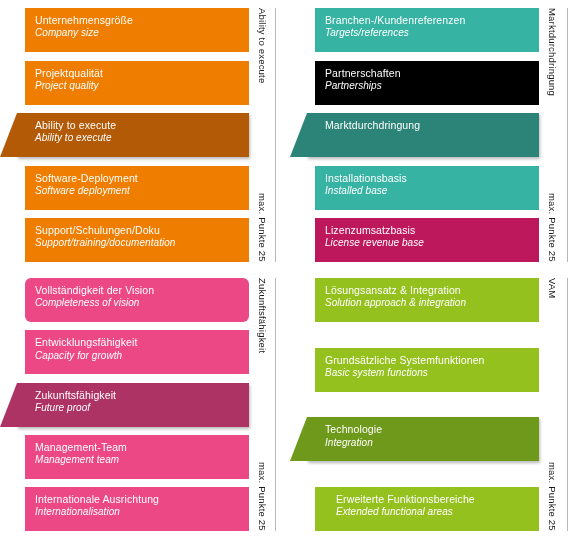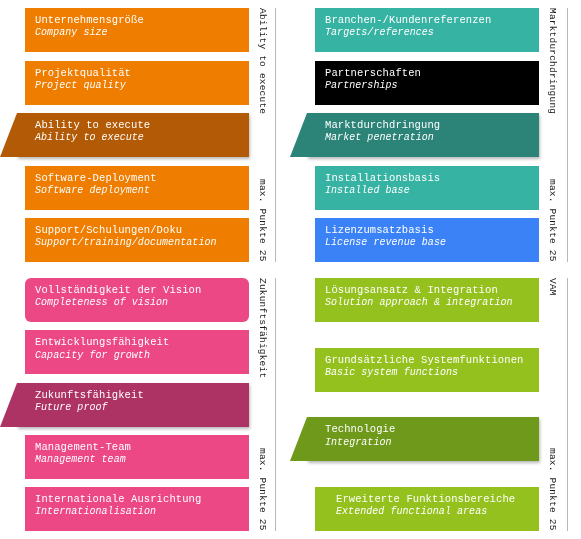--- a/index.html
+++ b/index.html
@@ -15,21 +15,20 @@
     overflow: hidden;
   }
 
   .matrix {
     position: relative;
     width: 581px;
     height: 539px;
     display: grid;
     grid-template-columns: 290px 291px;
     grid-template-rows: 270px 269px;
-    font-family: Liberation Mono, monospace;
   }
 
   .quadrant {
     position: relative;
     box-sizing: border-box;
     display: flex;
     flex-direction: row;
   }
 
   
@@ -171,28 +170,27 @@
         <span class="en">Targets/references</span>
       </div>
       <div class="bar" style="background: #000000;">
 
         <span class="de">Partnerschaften</span>
         <span class="en">Partnerships</span>
       </div>
       <div class="bar highlight" style="background: rgb(44, 132, 120);">
         <span class="tail" style="border-color: transparent transparent rgb(44, 132, 120);"></span>
         <span class="de">Marktdurchdringung</span>
-        <span class="en">Market penetration</span>
       </div>
       <div class="bar" style="background: rgb(54, 179, 163);">
 
         <span class="de">Installationsbasis</span>
         <span class="en">Installed base</span>
       </div>
-      <div class="bar" style="background: #3b82f6;">
+      <div class="bar" style="background: #be185d;">
 
         <span class="de">Lizenzumsatzbasis</span>
         <span class="en">License revenue base</span>
       </div>
     </div>
     <div class="vlabels">
       <span class="vlabel" style="color: rgb(26, 26, 26);">Marktdurchdringung</span>
       <span class="vlabel bottom" style="color: rgb(26, 26, 26);">max. Punkte 25</span>
     </div>
     <div class="divider" style="background: rgb(184, 184, 184);"></div>

